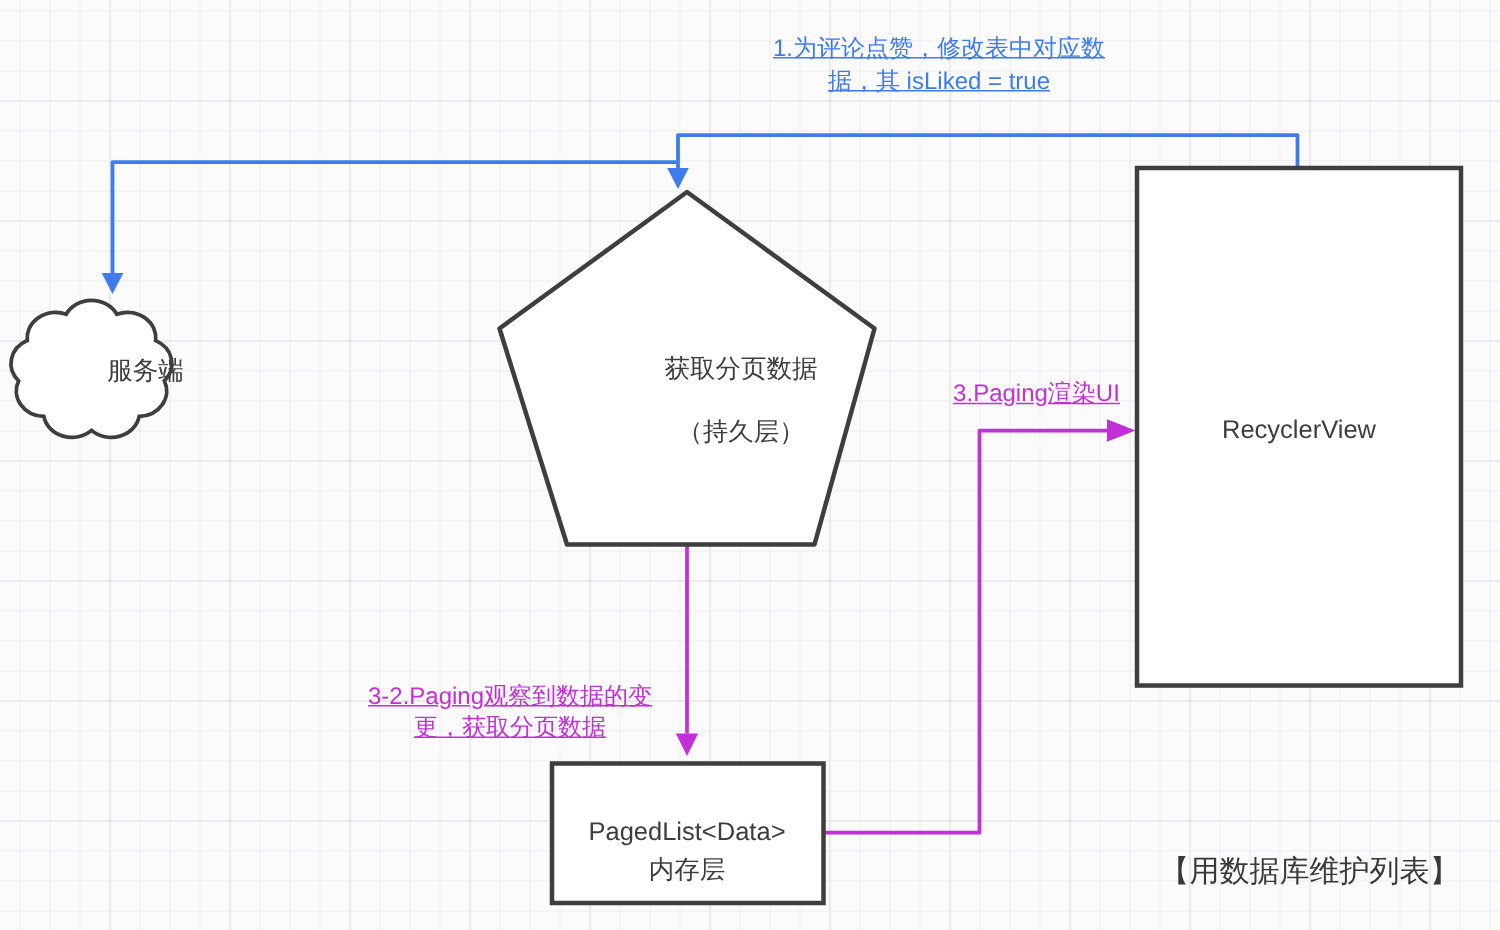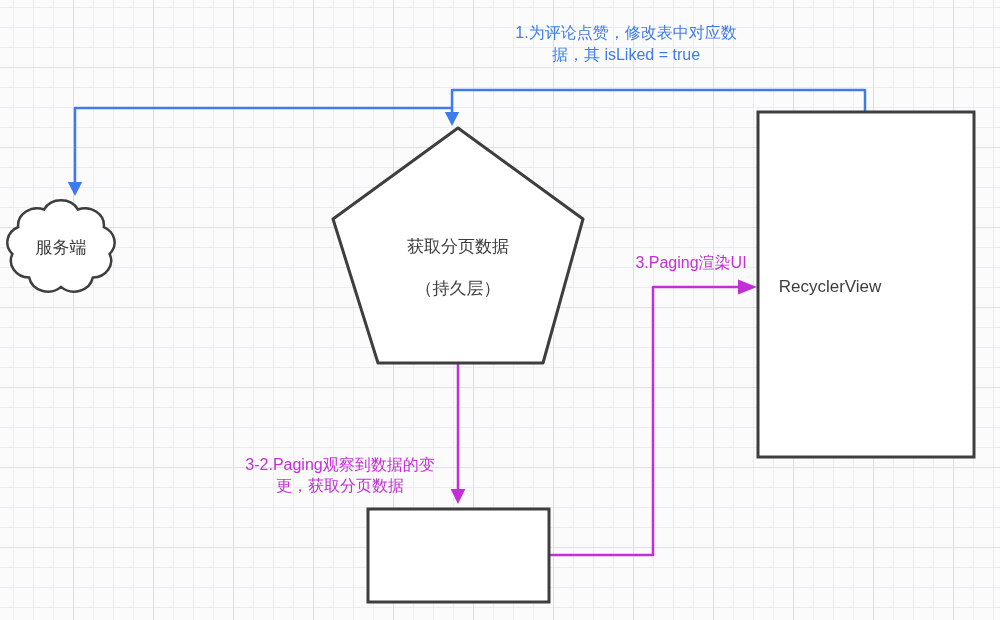--- a/index.html
+++ b/index.html
@@ -10,25 +10,25 @@
     background-image:
       linear-gradient(#dfdfe6 1px, transparent 1px),
       linear-gradient(90deg,#dfdfe6 1px, transparent 1px),
       linear-gradient(#ececf1 1px, transparent 1px),
       linear-gradient(90deg,#ececf1 1px, transparent 1px);
     background-size:80px 80px,80px 80px,20px 20px,20px 20px;
     background-position:0 67px,73px 0,0 7px,13px 0;
   }
   svg.diagram{position:absolute;left:0;top:0;}
   .lbl{position:absolute;transform:translate(-50%,-50%);text-align:center;}
-  .edge-lbl{font-size:16px;white-space:pre-line;}
+  .edge-lbl{font-size:16px;white-space:pre-line;text-decoration:underline;}
   .edge-lbl.one{white-space:nowrap;}
   .blue{color:#3e7cee;}
   .magenta{color:#c32fd6;}
-  .node-lbl{font-size:17px;color:#3d3d3d;white-space:nowrap;}
+  .node-lbl{font-size:17px;color:#3d3d3d;white-space:nowrap;margin-left:36px;}
   .pl-lbl{font-size:17px;color:#3d3d3d;white-space:pre-line;line-height:25px;}
   .e1{left:626px;top:44px;line-height:22px;}
   .e21{left:254px;top:61px;}
   .e22{left:340px;top:475px;line-height:21px;}
   .e3{left:651px;top:263px;margin-left:40px;}
   .server{left:61px;top:247px;}
   .db1{left:458px;top:246px;}
   .db2{left:458px;top:288px;text-align:center;}
   .rv{left:830px;top:287px;}
   .pl{left:458px;top:567px;}
@@ -74,14 +74,17 @@
   <div class="lbl edge-lbl blue e1">1.为评论点赞，修改表中对应数
 据，其 isLiked = true</div>
   <div class="lbl edge-lbl magenta e22">3-2.Paging观察到数据的变
 更，获取分页数据</div>
   <div class="lbl edge-lbl one magenta e3">3.Paging渲染UI</div>
 
   <div class="lbl node-lbl server">服务端</div>
   <div class="lbl node-lbl db1">获取分页数据</div>
   <div class="lbl node-lbl db2">（持久层）</div>
   <div class="lbl node-lbl rv">RecyclerView</div>
+  <div class="lbl pl-lbl pl">PagedList&lt;Data&gt;
+内存层</div>
 
+  <div class="lbl caption">【用数据库维护列表】</div>
 </div>
 
 </body></html>

